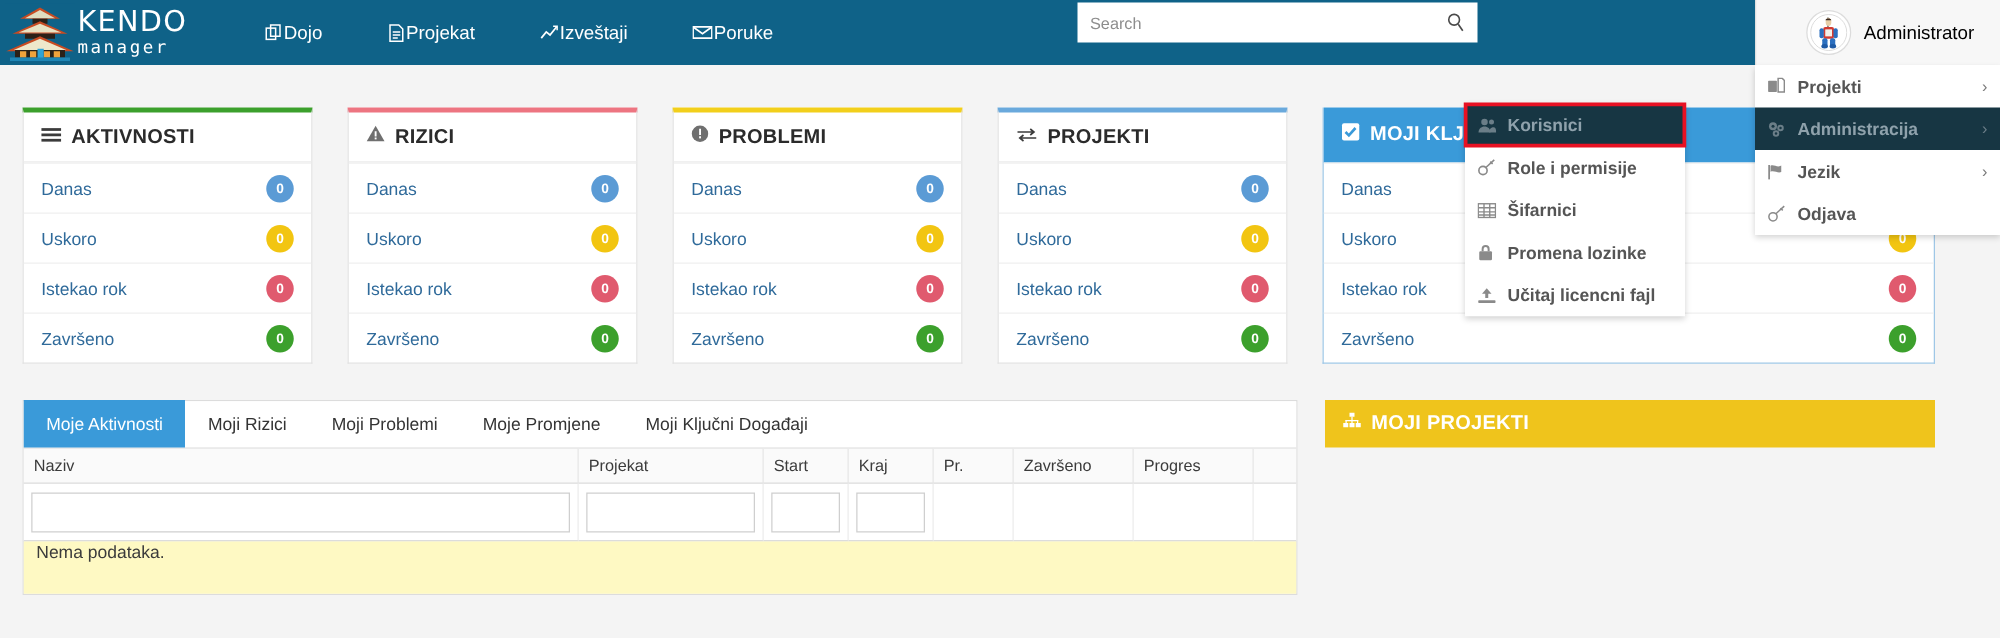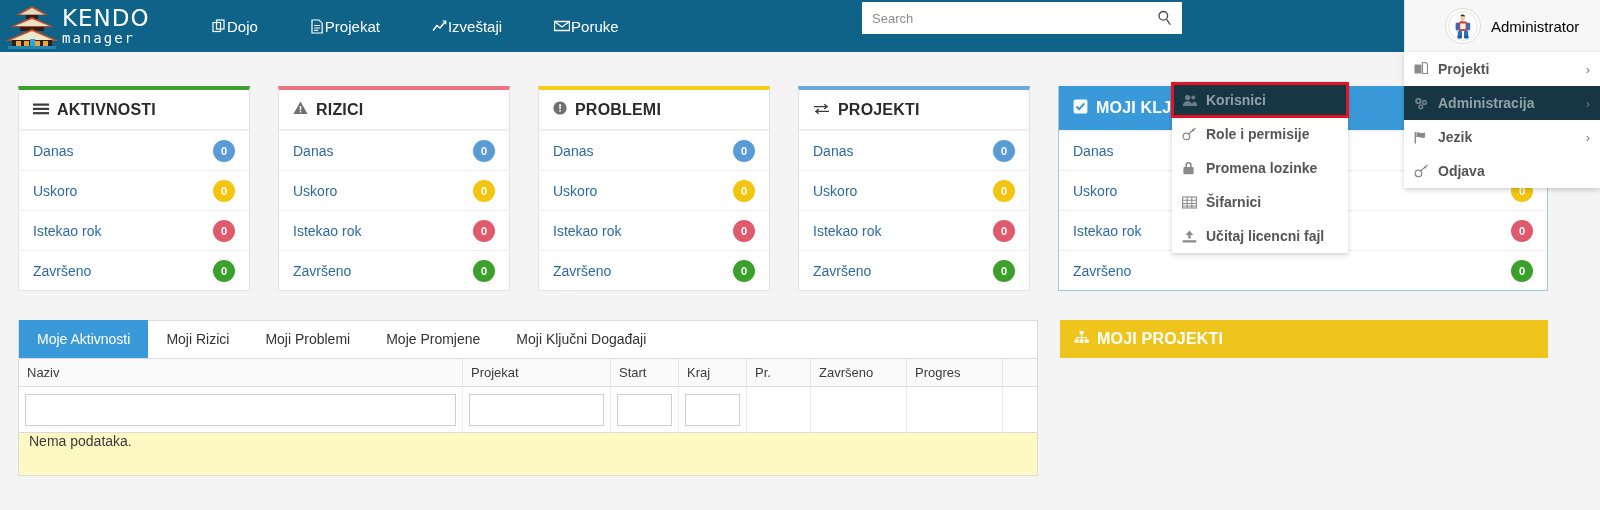--- a/index.html
+++ b/index.html
@@ -635,40 +635,40 @@
         <circle cx="4.4" cy="9.4" r="3.3"></circle>
           <path d="M6.7 7 L13.4 0.9"></path>
           <path d="M10.2 2.3 L12.1 4.2"></path>
       </svg>
     </span>
     <span class="mi-label">Role i permisije</span>
   </div>
 
   <div class="mi">
     <span class="mi-ico">
+      <svg width="15" height="13" viewBox="0 0 15 13" fill="none" stroke="currentColor" stroke-width="1.1">
+        <rect x="0.6" y="1" width="13.8" height="11"></rect>
+        <path d="M0.6 4.2h13.8M0.6 7.5h13.8M0.6 10h13.8M5.2 1v11M9.8 1v11"></path>
+      </svg>
+    </span>
+    <span class="mi-label">Šifarnici</span>
+  </div>
+
+  <div class="mi">
+    <span class="mi-ico">
       <svg width="13" height="14" viewBox="0 0 13 14" fill="currentColor">
         <path d="M3.3 6V4.2a3.2 3.2 0 016.4 0V6h-1.6V4.2a1.6 1.6 0 00-3.2 0V6z"></path>
         <rect x="1.4" y="6" width="10.2" height="7.2" rx="1"></rect>
       </svg>
     </span>
     <span class="mi-label">Promena lozinke</span>
   </div>
 
   <div class="mi">
     <span class="mi-ico">
-      <svg width="15" height="13" viewBox="0 0 15 13" fill="none" stroke="currentColor" stroke-width="1.1">
-        <rect x="0.6" y="1" width="13.8" height="11"></rect>
-        <path d="M0.6 4.2h13.8M0.6 7.5h13.8M0.6 10h13.8M5.2 1v11M9.8 1v11"></path>
-      </svg>
-    </span>
-    <span class="mi-label">Šifarnici</span>
-  </div>
-
-  <div class="mi">
-    <span class="mi-ico">
       <svg width="15" height="13" viewBox="0 0 15 13" fill="currentColor">
         <path d="M7.4 0.6 L11.2 5 H8.6 V8.4 H6.2 V5 H3.6 Z"></path>
         <rect x="0.6" y="10.2" width="13.8" height="2.2" rx="0.6"></rect>
       </svg>
     </span>
     <span class="mi-label">Učitaj licencni fajl</span>
   </div>
 
 </div>
 

